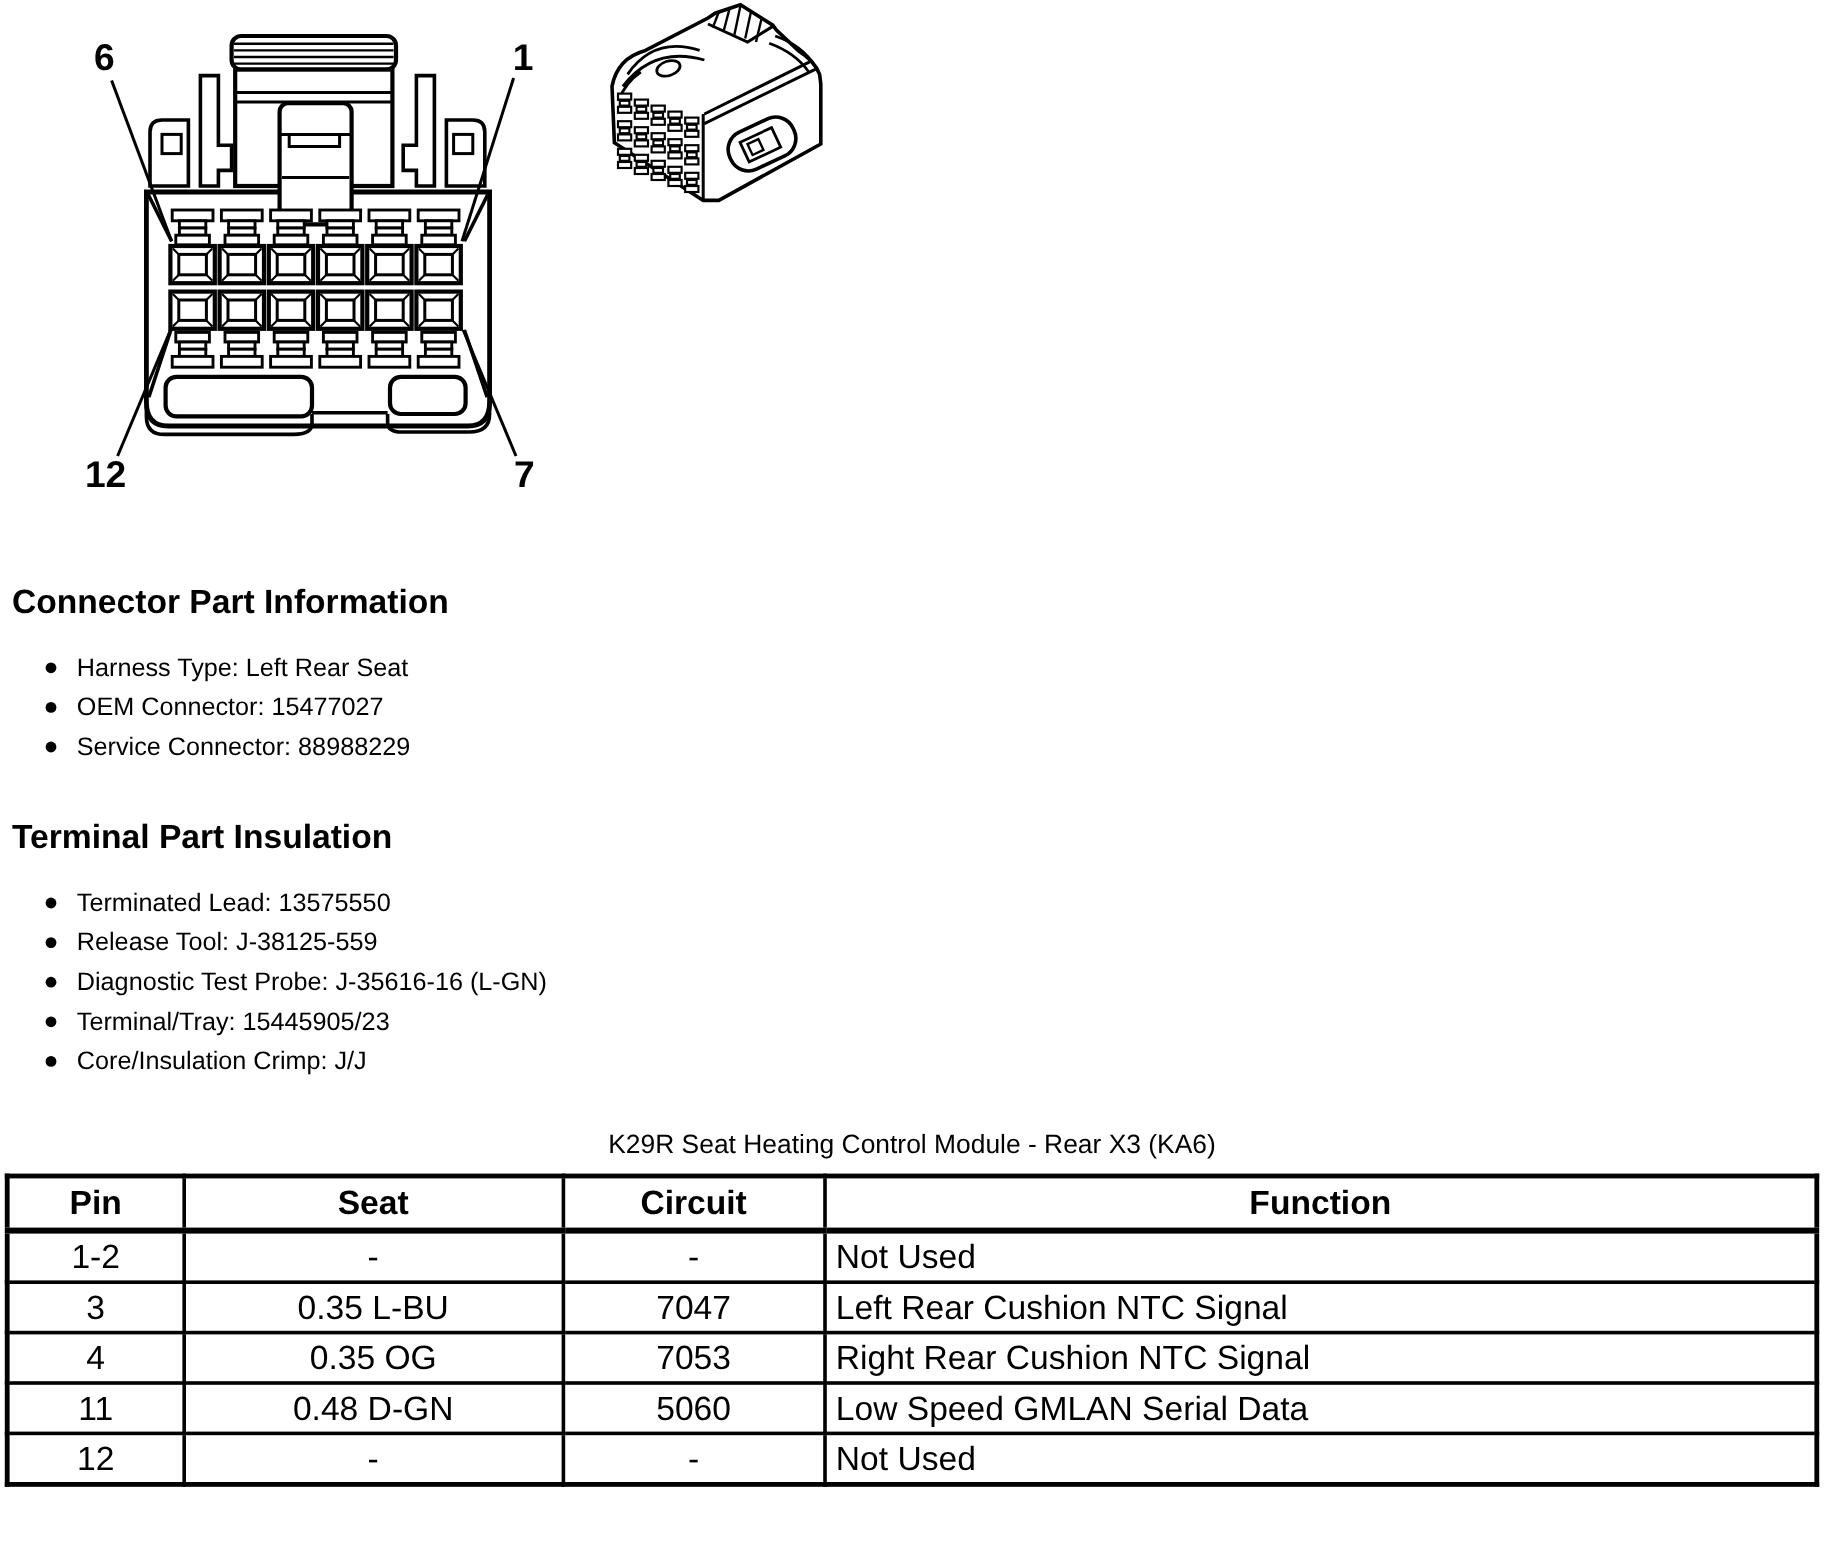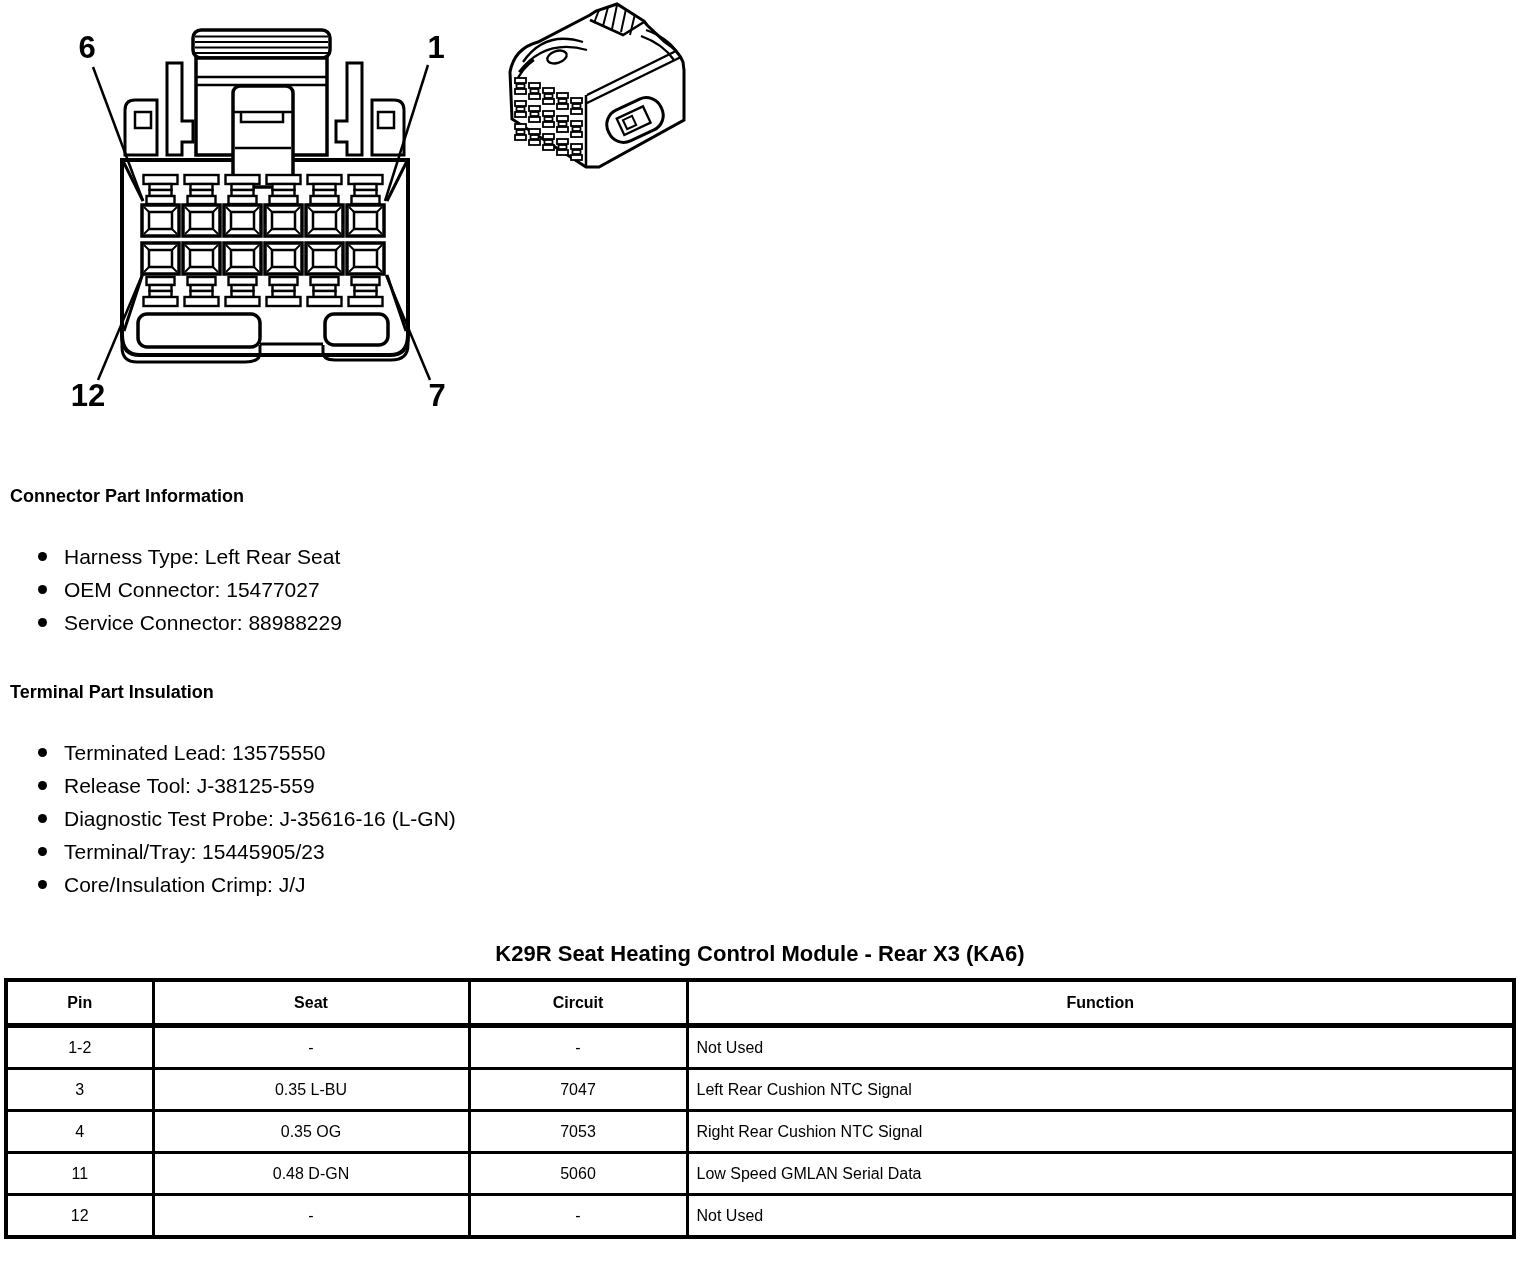--- a/index.html
+++ b/index.html
@@ -8,52 +8,52 @@
     width: 1520px;
     height: 1286px;
     background: #ffffff;
     font-family: "Liberation Sans", sans-serif;
     color: #000;
   }
   .abs { position: absolute; }
   .section-heading {
     position: absolute;
     left: 10px;
-    font-size: 18px;
+    font-size: 28px;
     font-weight: bold;
     white-space: nowrap;
   }
   .bullet-list { position: absolute; left: 38px; }
   .bullet-item { display: flex; align-items: center; height: 33px; }
   .bullet-dot {
     width: 9px; height: 9px;
     background: #000;
     border-radius: 50%;
     margin-right: 17px;
     flex: 0 0 auto;
   }
   .bullet-text { font-size: 21px; white-space: nowrap; }
   .table-title {
     position: absolute;
     left: 4px; top: 941px; width: 1512px;
     text-align: center;
     font-size: 22px;
-    font-weight: bold;
+    font-weight: normal;
   }
   table.pin-table {
     position: absolute;
     left: 4px; top: 978px;
     width: 1512px;
     border-collapse: collapse;
     table-layout: fixed;
     background: #fff;
   }
   table.pin-table th, table.pin-table td {
     border: 3px solid #000;
-    font-size: 16px;
+    font-size: 28px;
     text-align: center;
     padding: 0;
     overflow: hidden;
     white-space: nowrap;
   }
   table.pin-table { border: 4px solid #000; }
   table.pin-table th { height: 41px; font-weight: bold; border-bottom-width: 5px; }
   table.pin-table td { height: 39px; }
   table.pin-table td.fn { text-align: left; padding-left: 8px; }
   svg text.pinlbl {

